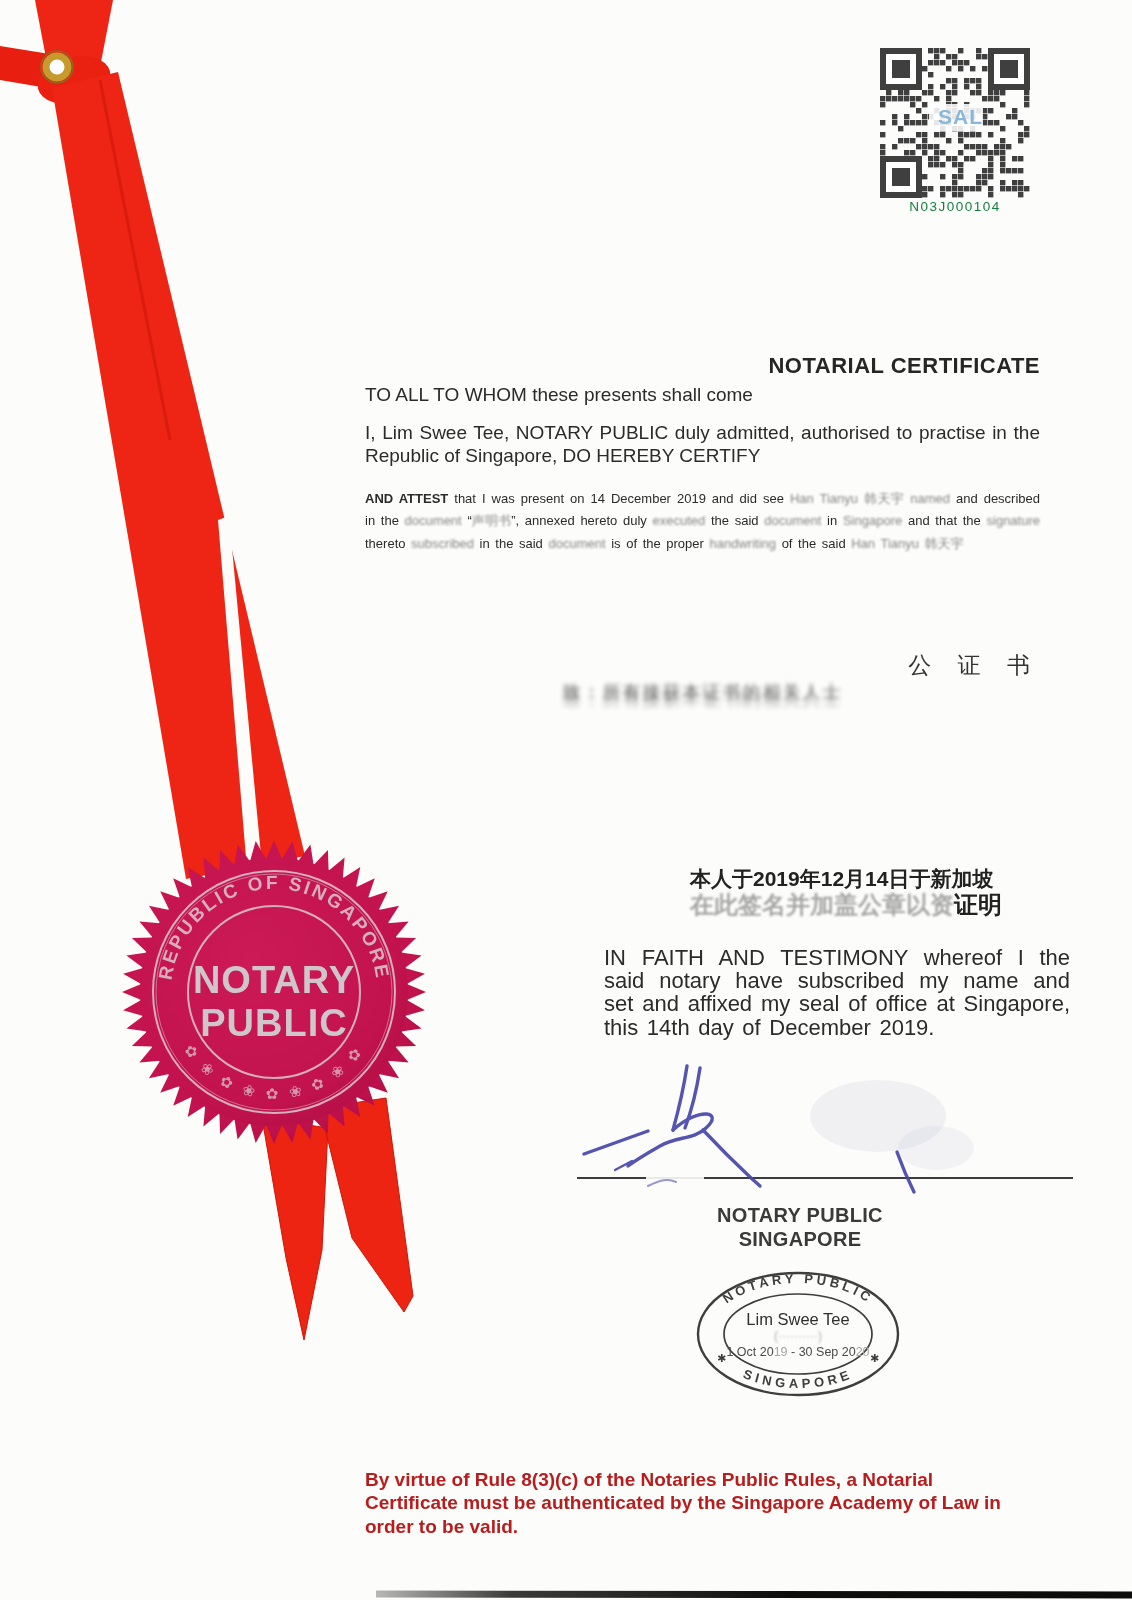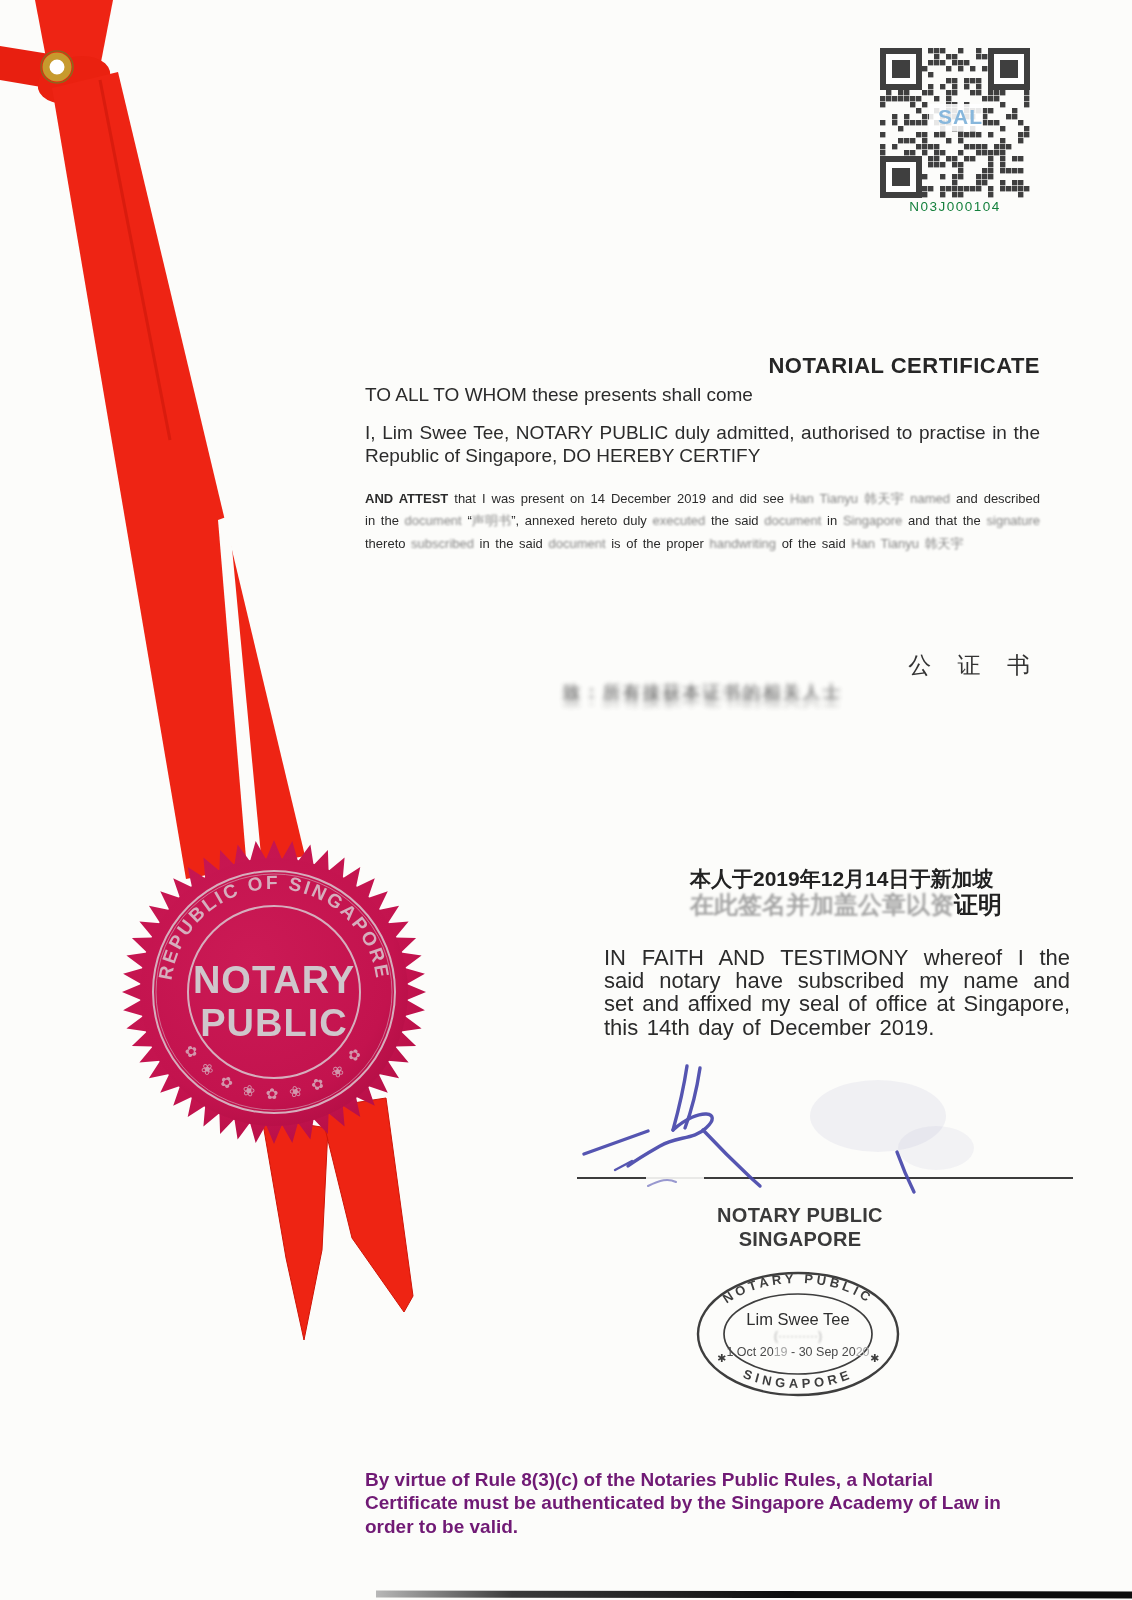--- a/index.html
+++ b/index.html
@@ -18,21 +18,21 @@
   .t-cn-ghost{left:365px;top:680px;width:675px;text-align:center;font-size:18px;color:#4a4a4a;
               filter:blur(2px);text-shadow:0 7px 3px rgba(70,70,70,.55);opacity:.85;letter-spacing:2px;}
   .t-cn-para{left:365px;top:726px;width:672px;font-size:20px;line-height:23.2px;text-align:justify;}
   .t-cn-date{left:690px;top:866px;width:400px;text-align:left;font-size:21px;font-weight:600;
              line-height:26px;color:#222;}
   .t-faith{left:576px;top:946px;width:466px;font-size:22px;line-height:23.2px;text-align:justify;
            word-spacing:2.5px;margin-left:28px;}
   .t-sig-caption{left:600px;top:1203px;width:400px;text-align:center;font-size:20px;font-weight:bold;
                  line-height:24px;color:#3a3a3a;letter-spacing:.3px;}
   .t-footer{left:365px;top:1468px;width:650px;font-size:19px;font-weight:bold;line-height:23.3px;
-            color:#701a75;}
+            color:#b91c1c;}
   
   .seg-bold{font-weight:bold;}
   .seg-n{}
   .seg-f{color:#6b6b6b;filter:blur(1.1px);opacity:.82;}
   .seg-f2{color:#4a4a4a;filter:blur(.6px);}
   .smudge{color:#8f8f8f;filter:blur(1.2px);opacity:.8;}
   
   .sig-line{left:577px;top:1177px;width:496px;height:2px;background:#3c3c3c;}
   .sig-patch{left:646px;top:1169px;width:58px;height:17px;background:#fcfcfa;opacity:.9;}
   

